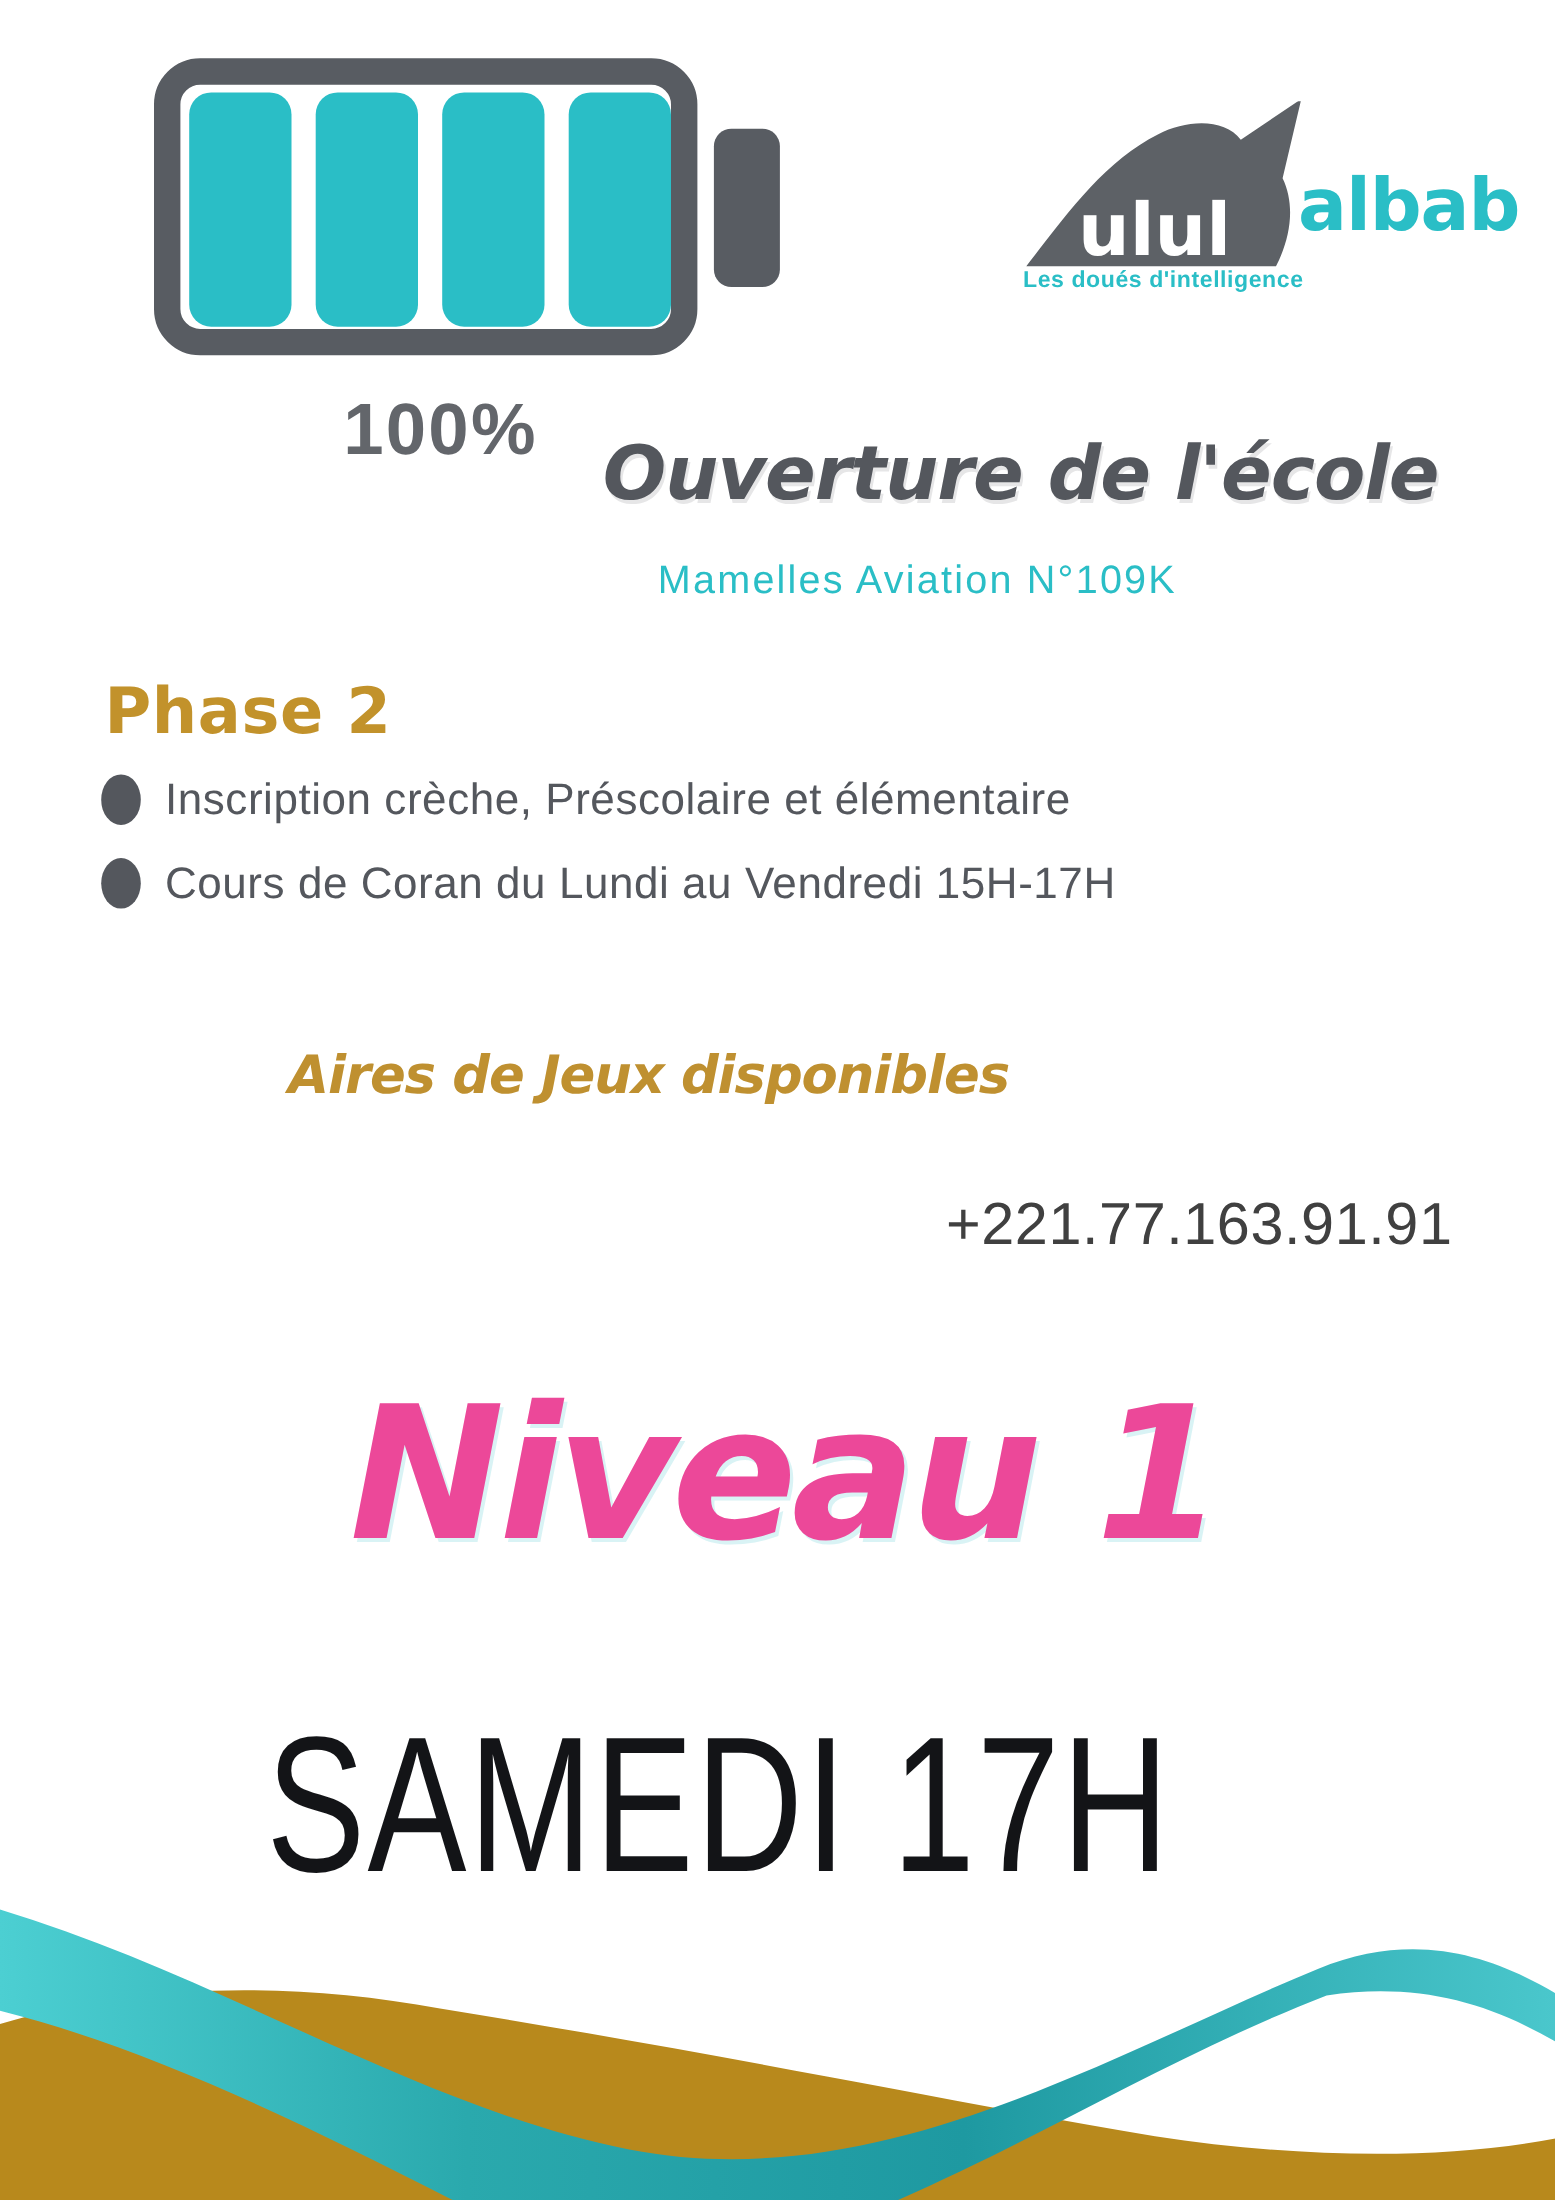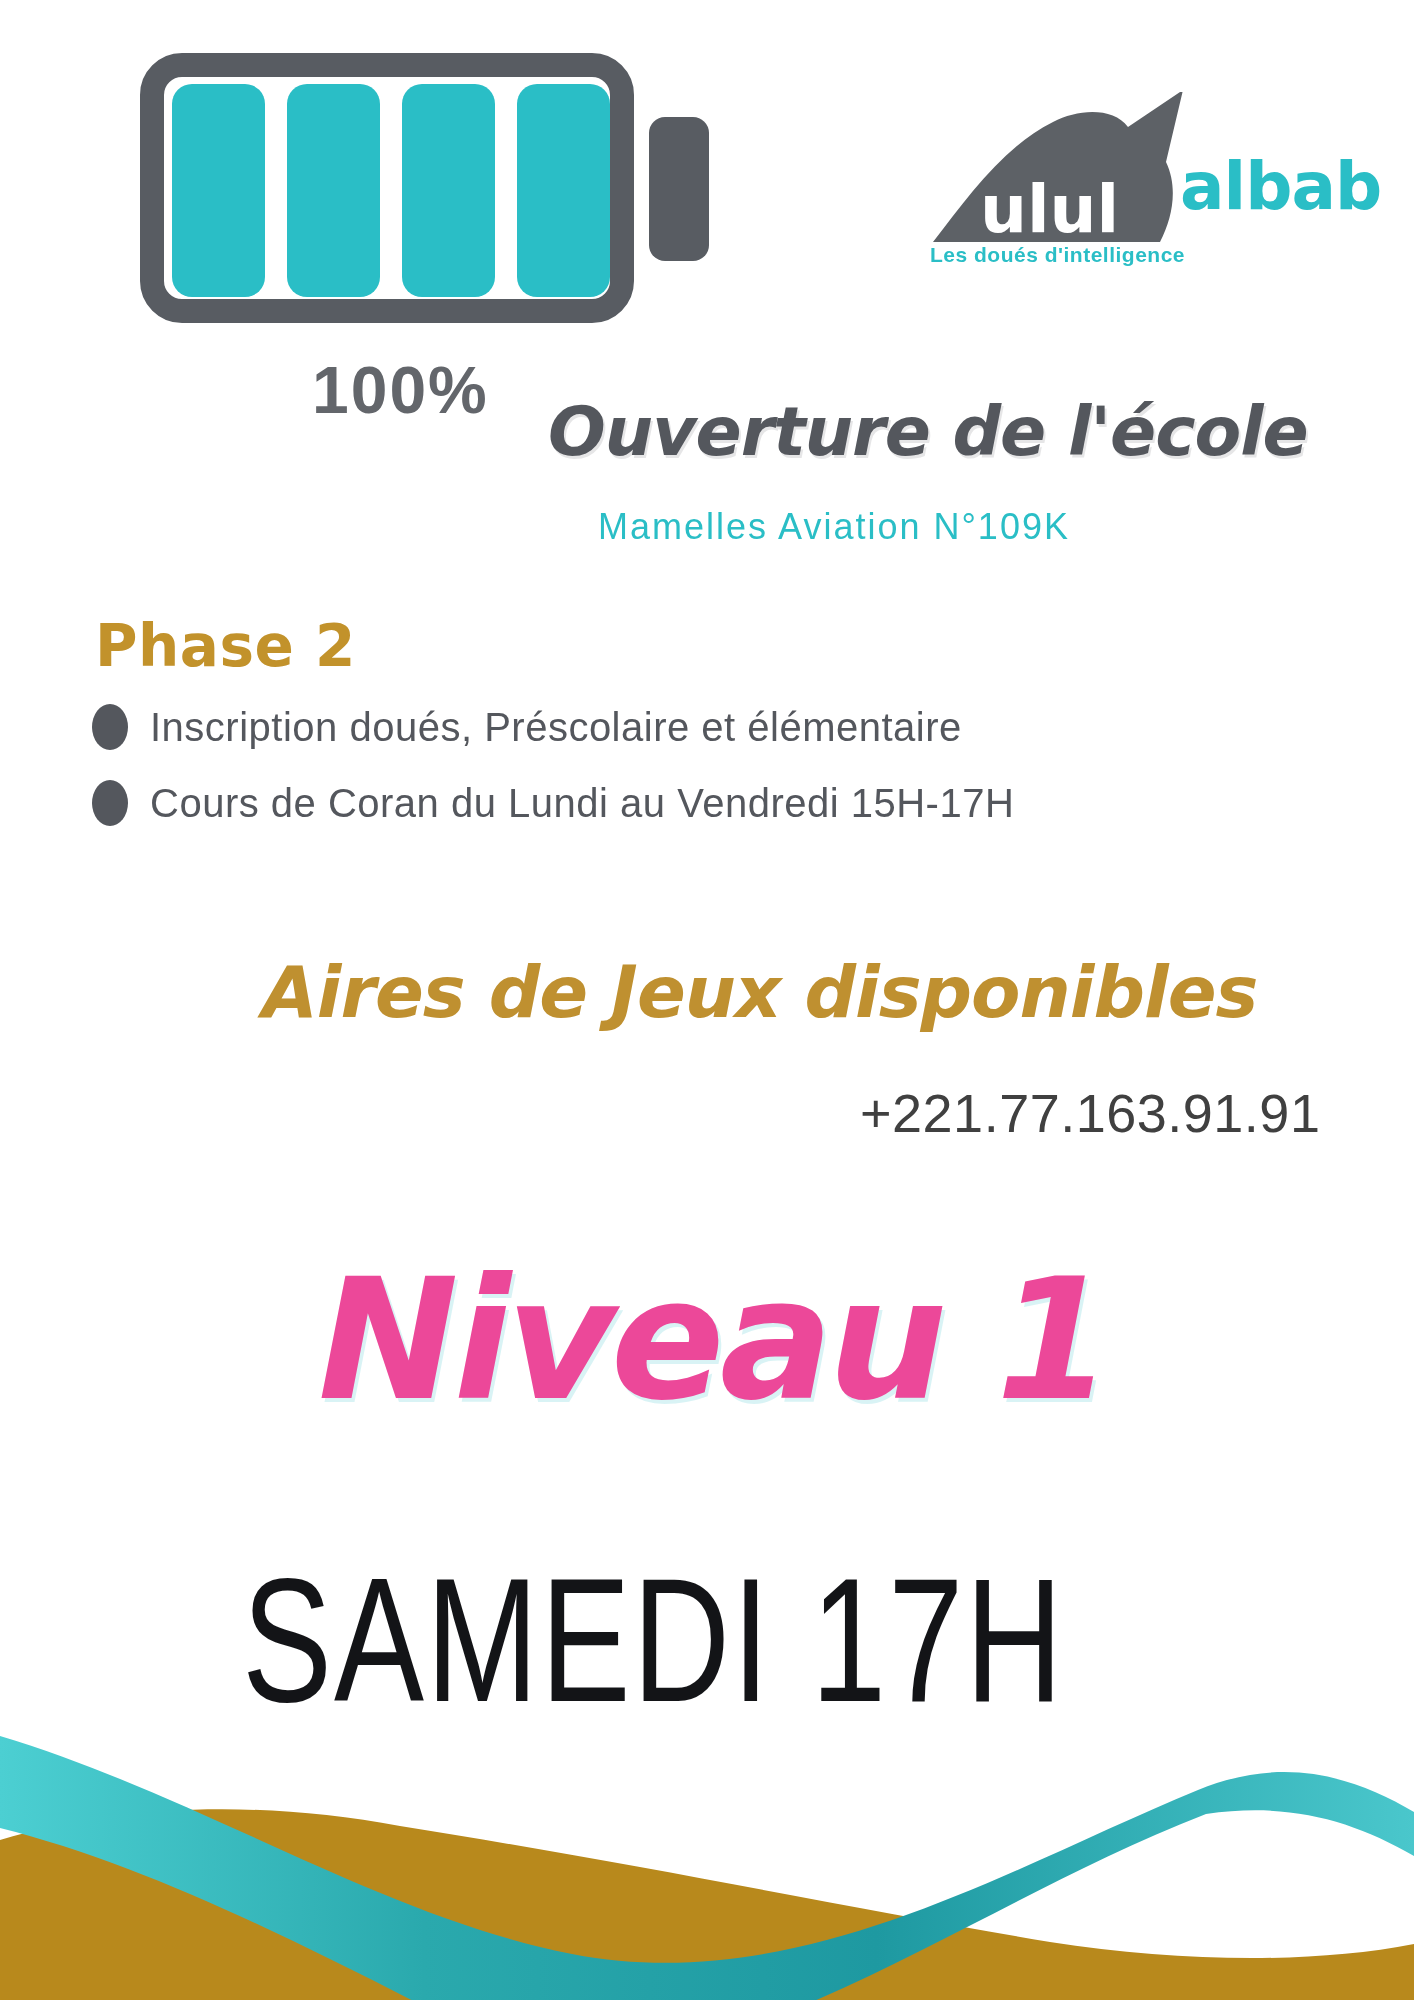--- a/index.html
+++ b/index.html
@@ -58,21 +58,21 @@
     font-size:40px; color:#54575d; letter-spacing:0.5px; white-space:nowrap;
   }
   .bullet {
     width:36px; height:46px; border-radius:50%;
     background:#54575d; flex:0 0 auto;
   }
 
   
   .playground-note {
     left:262px; top:950px;
-    font-size:72px; font-weight:700; font-style:italic;
+    font-size:48px; font-weight:700; font-style:italic;
     color:#bf9030; letter-spacing:-1px;
     font-family:"DejaVu Sans", sans-serif;
   }
 
   
   .phone-number {
     left:860px; top:1082px; width:452px; text-align:right;
     font-size:54px; color:#404040; letter-spacing:0.5px;
   }
 
@@ -119,21 +119,21 @@
   <div class="abs brand-name">albab</div>
   <div class="abs brand-tagline">Les doués d'intelligence</div>
 
   <div class="abs page-title">Ouverture de l'école</div>
   <div class="abs page-subtitle">Mamelles Aviation N°109K</div>
 
   <div class="abs phase-heading">Phase 2</div>
   <div class="abs phase-list">
     <div class="phase-item">
       <span class="bullet"></span>
-      <span>Inscription doués, Préscolaire et élémentaire</span>
+      <span>Inscription crèche, Préscolaire et élémentaire</span>
     </div>
     <div class="phase-item">
       <span class="bullet"></span>
       <span>Cours de Coran du Lundi au Vendredi 15H-17H</span>
     </div>
   </div>
 
   <div class="abs playground-note">Aires de Jeux disponibles</div>
 
   <div class="abs phone-number">+221.77.163.91.91</div>

